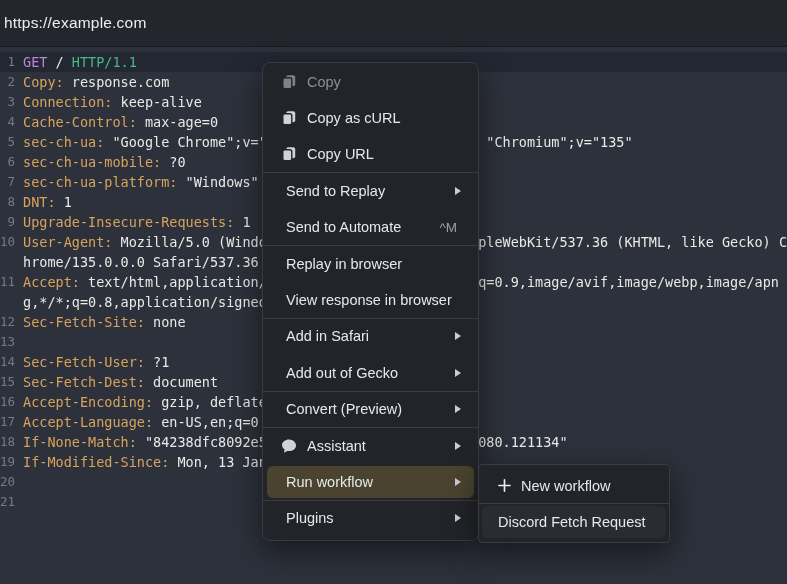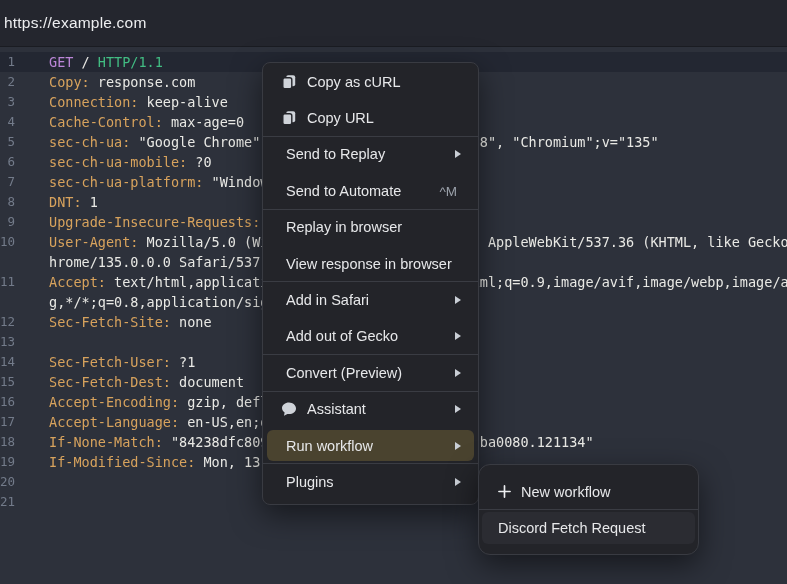--- a/index.html
+++ b/index.html
@@ -22,21 +22,21 @@
     position:absolute;top:48px;left:0;right:0;bottom:0;overflow:hidden;
     background:var(--editor_bg);padding-top:4px;
   }
   .crow{
     height:20px;display:flex;align-items:center;white-space:pre;
     font-family:"DejaVu Sans Mono","Liberation Mono",monospace;
     font-size:13.5px;line-height:20px;
   }
   .crow.active{background:var(--active_line_bg)}
   .gut{width:15px;flex:none;text-align:right;font-size:12.5px;color:var(--gutter)}
-  .code{margin-left:34px;flex:none}
+  .code{margin-left:8px;flex:none}
   .seg-name{color:var(--header_name)}
   .seg-plain{color:var(--value_text)}
   .seg-method{color:var(--method)}
   .seg-version{color:var(--version)}
   
   .menu{
     position:absolute;left:262px;top:62px;width:217px;box-sizing:border-box;
     padding:0 0 4px 0;background:var(--menu_bg);
     border:1px solid var(--menu_border);border-radius:8px;
     box-shadow:0 10px 30px rgba(0,0,0,.5);z-index:10;
@@ -59,23 +59,23 @@
   .mi.disabled .micon{color:#7c828c}
   .arrow{
     position:absolute;right:17px;top:50%;transform:translateY(-50%);
     width:0;height:0;border-left:6px solid var(--menu_arrow);
     border-top:4.5px solid transparent;border-bottom:4.5px solid transparent;
   }
   .sc{position:absolute;right:21px;top:50%;transform:translateY(-50%);
       color:var(--menu_shortcut);font-size:13.5px}
   
   .submenu{
-    position:absolute;left:478px;top:464px;width:221px;box-sizing:border-box;
-    padding:8px 0;background:var(--menu_bg);
-    border:1px solid var(--menu_border);border-radius:12px;
+    position:absolute;left:478px;top:464px;width:192px;box-sizing:border-box;
+    padding:2px 0;background:var(--menu_bg);
+    border:1px solid var(--menu_border);border-radius:4px;
     box-shadow:0 10px 30px rgba(0,0,0,.5);z-index:20;
   }
   .smi{
     position:relative;height:36.4px;box-sizing:border-box;
     display:flex;align-items:center;padding-left:19px;
     color:var(--menu_text);font-size:14.5px;border-top:1px solid transparent;cursor:default;
   }
   .smi.sep{border-top-color:var(--menu_separator)}
   .smi.hover::before{
     content:"";position:absolute;inset:2px 3px;
@@ -113,20 +113,29 @@
       <div class="crow"><span class="gut">16</span><span class="code"><span class="seg-name">Accept-Encoding:</span><span class="seg-plain"> gzip, deflate, br, zstd</span></span></div>
       <div class="crow"><span class="gut">17</span><span class="code"><span class="seg-name">Accept-Language:</span><span class="seg-plain"> en-US,en;q=0.9</span></span></div>
       <div class="crow"><span class="gut">18</span><span class="code"><span class="seg-name">If-None-Match:</span><span class="seg-plain"> "84238dfc8092e59d64cf39e1535b3353f0936ba0080.121134"</span></span></div>
       <div class="crow"><span class="gut">19</span><span class="code"><span class="seg-name">If-Modified-Since:</span><span class="seg-plain"> Mon, 13 Jan 2025 20:11:20 GMT</span></span></div>
       <div class="crow"><span class="gut">20</span><span class="code"><span class="seg-plain"></span></span></div>
       <div class="crow"><span class="gut">21</span><span class="code"><span class="seg-plain"></span></span></div>
     </div>
 </div>
 
 <div class="menu" id="menu">
+    <div class="mi has-icon disabled">
+      <span class="micon">
+        <svg viewBox="0 0 16 16" width="16" height="16">
+          <rect x="5.2" y="1.2" width="9" height="11" rx="2" fill="currentColor"></rect>
+          <rect x="1.8" y="3.8" width="9" height="11" rx="2" fill="currentColor" stroke="#232429" stroke-width="1.4"></rect>
+        </svg>
+      </span>
+      <span>Copy</span>
+    </div>
     <div class="mi has-icon">
       <span class="micon">
         <svg viewBox="0 0 16 16" width="16" height="16">
           <rect x="5.2" y="1.2" width="9" height="11" rx="2" fill="currentColor"></rect>
           <rect x="1.8" y="3.8" width="9" height="11" rx="2" fill="currentColor" stroke="#232429" stroke-width="1.4"></rect>
         </svg>
       </span>
       <span>Copy as cURL</span>
     </div>
     <div class="mi has-icon">

